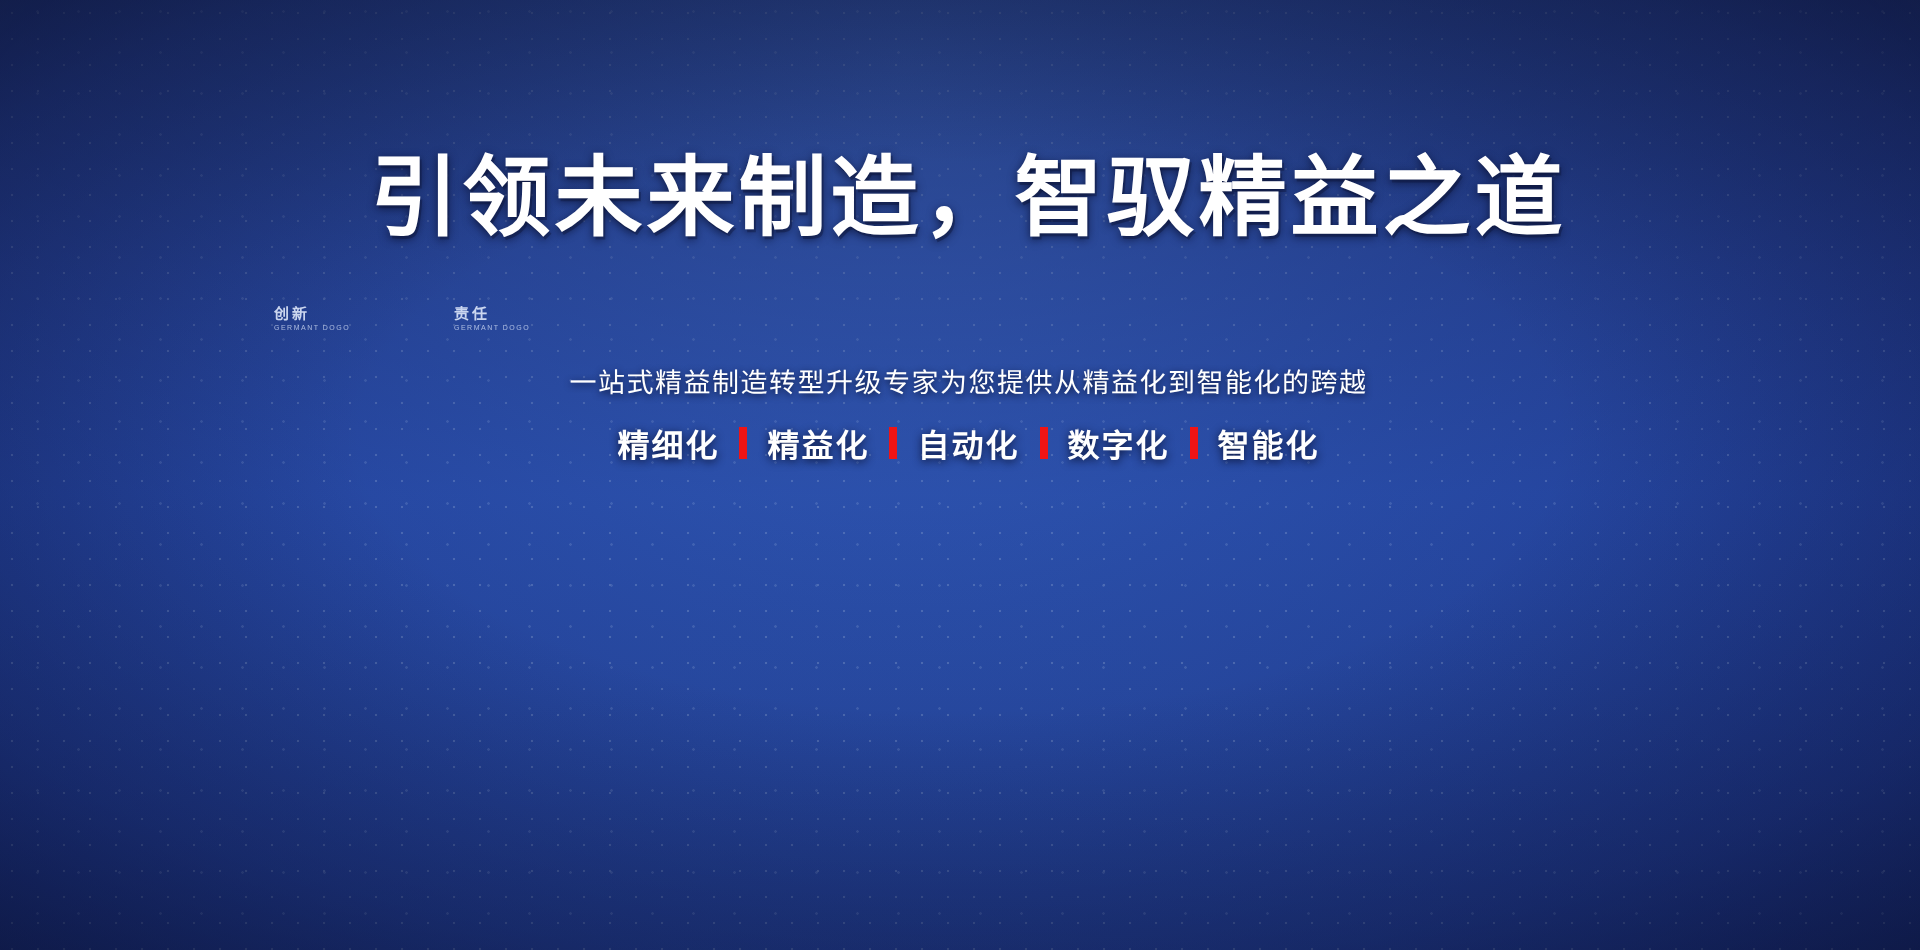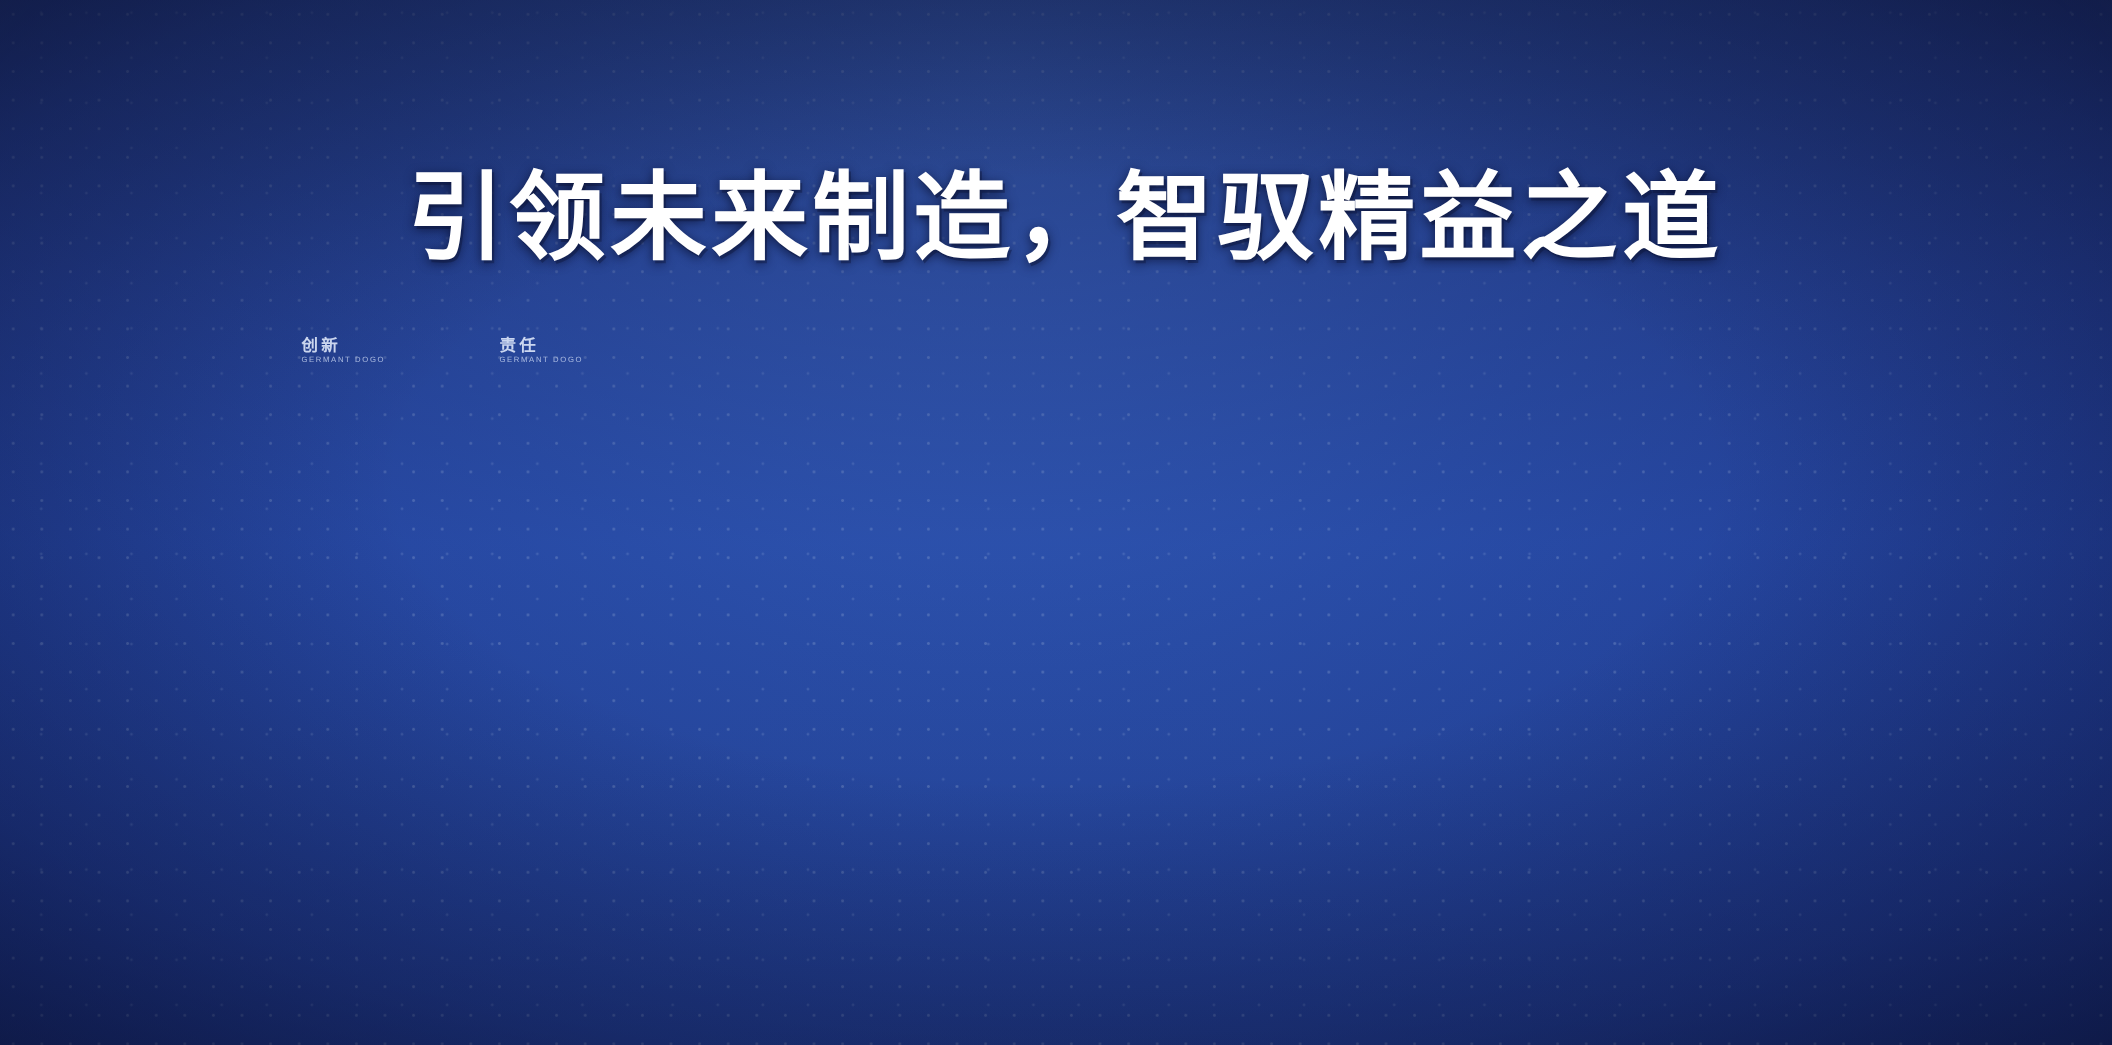--- a/index.html
+++ b/index.html
@@ -619,17 +619,29 @@
     </div>
 
     <div class="tint"></div>
     <div class="vignette"></div>
   </div>
 
   <div class="content">
 
     <h1 class="headline">引领未来制造，智驭精益之道</h1>
 
-
+    <p class="subtitle">一站式精益制造转型升级专家为您提供从精益化到智能化的跨越</p>
+
+    <div class="keywords">
+      <span class="kw">精细化</span>
+      <span class="kw-sep"></span>
+      <span class="kw">精益化</span>
+      <span class="kw-sep"></span>
+      <span class="kw">自动化</span>
+      <span class="kw-sep"></span>
+      <span class="kw">数字化</span>
+      <span class="kw-sep"></span>
+      <span class="kw">智能化</span>
+    </div>
 
 
   </div>
 </div>
 
 </body></html>

